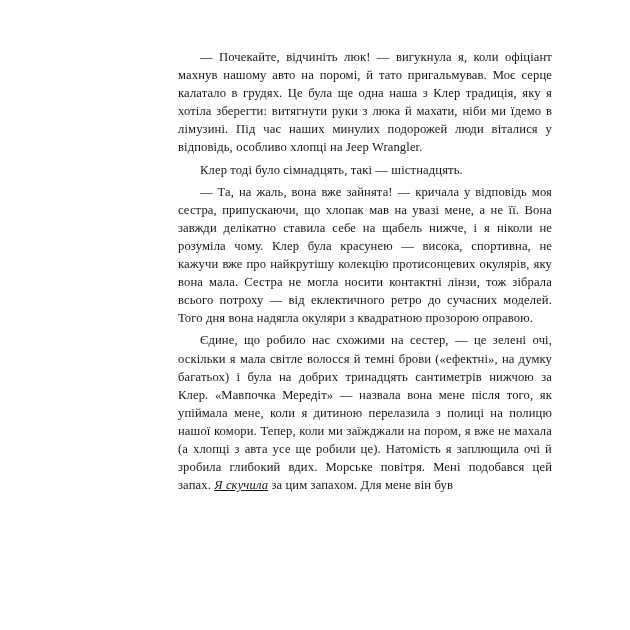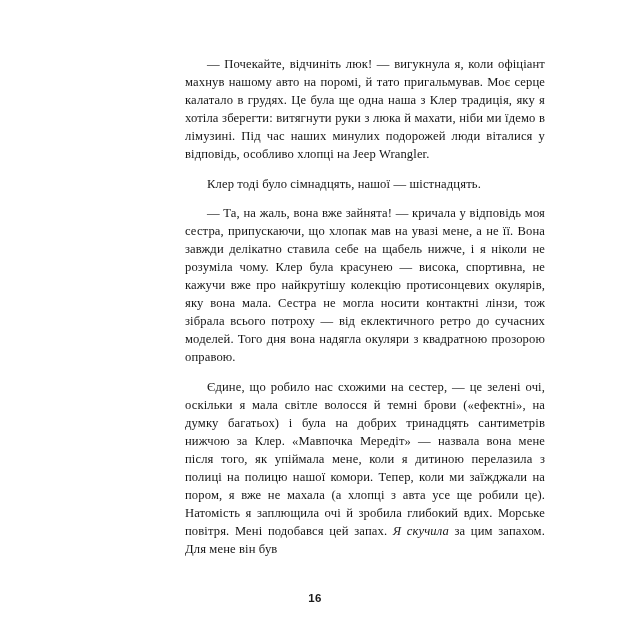--- a/index.html
+++ b/index.html
@@ -23,48 +23,48 @@
   }
   .text-col {
     width: 382px;
     text-align: justify;
     font-size: 12.6px;
     line-height: 18.1px;
     letter-spacing: 0.01em;
     hyphens: none;
   }
   .para {
-    margin: 11px;
+    margin: 4px;
     text-indent: 22px;
     text-align: justify;
     text-justify: inter-word;
   }
   .para:last-of-type {
     text-align: justify;
   }
   .italic {
     font-style: italic;
+    text-decoration: underline;
   }
   .folio {
     position: absolute;
     left: 0;
     right: 0;
     bottom: 26px;
     text-align: center;
     font-size: 11.5px;
     font-family: "Liberation Sans", sans-serif;
     font-weight: bold;
     color: #1a1a1a;
     letter-spacing: 0.02em;
   }
 </style>
 </head>
 <body>
 
 <div class="page">
   <div class="text-col">
     <p class="para"><span>— Почекайте, відчиніть люк! — вигукнула я, коли офіціант махнув нашому авто на поромі, й тато пригальмував. Моє серце калатало в грудях. Це була ще одна наша з Клер традиція, яку я хотіла зберегти: витягнути руки з люка й махати, ніби ми їдемо в лімузині. Під час наших минулих подорожей люди віталися у відповідь, особливо хлопці на Jeep Wrangler.</span></p>
-    <p class="para"><span>Клер тоді було сімнадцять, нашої — шістнадцять.</span></p>
+    <p class="para"><span>Клер тоді було сімнадцять, такі — шістнадцять.</span></p>
     <p class="para"><span>— Та, на жаль, вона вже зайнята! — кричала у відповідь моя сестра, припускаючи, що хлопак мав на увазі мене, а не її. Вона завжди делікатно ставила себе на щабель нижче, і я ніколи не розуміла чому. Клер була красунею — висока, спортивна, не кажучи вже про найкрутішу колекцію протисонцевих окулярів, яку вона мала. Сестра не могла носити контактні лінзи, тож зібрала всього потроху — від еклектичного ретро до сучасних моделей. Того дня вона надягла окуляри з квадратною прозорою оправою.</span></p>
     <p class="para"><span>Єдине, що робило нас схожими на сестер, — це зелені очі, оскільки я мала світле волосся й темні брови («ефектні», на думку багатьох) і була на добрих тринадцять сантиметрів нижчою за Клер. «Мавпочка Мередіт» — назвала вона мене після того, як упіймала мене, коли я дитиною перелазила з полиці на полицю нашої комори. Тепер, коли ми заїжджали на пором, я вже не махала (а хлопці з авта усе ще робили це). Натомість я заплющила очі й зробила глибокий вдих. Морське повітря. Мені подобався цей запах. </span><span class="italic">Я скучила</span><span> за цим запахом. Для мене він був</span></p>
   </div>
-  <div class="folio">16</div>
 </div>
 
 </body></html>

